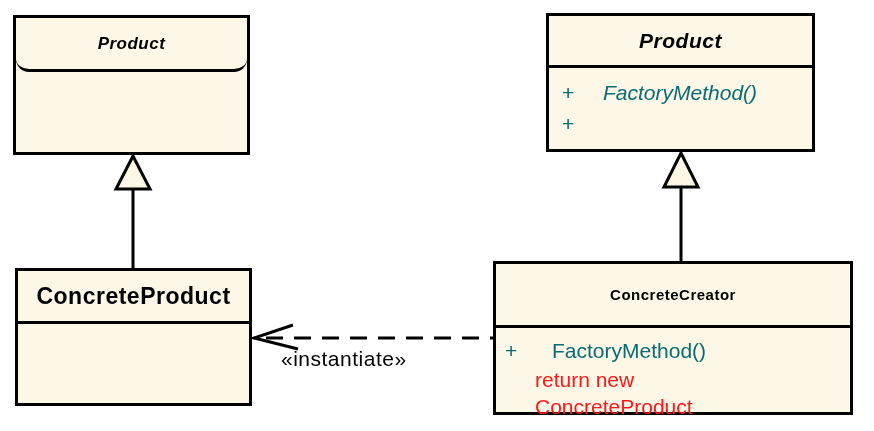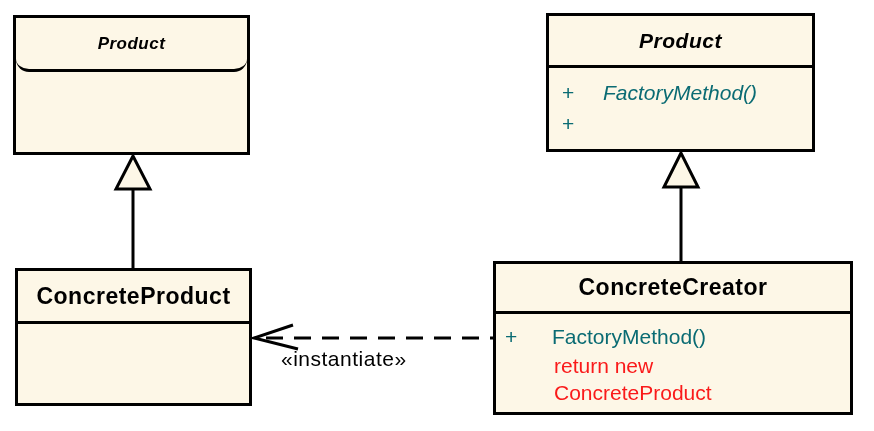--- a/index.html
+++ b/index.html
@@ -37,36 +37,36 @@
   #box-product { left: 13px; top: 15px; width: 237px; height: 140px; }
   #box-product .uml-title { height: 54px; font-size: 17px; border-radius: 13px; }
 
   #box-creator { left: 546px; top: 13px; width: 269px; height: 139px; }
   #box-creator .uml-title { height: 52px; font-size: 21px; }
 
   #box-concrete-product { left: 15px; top: 268px; width: 237px; height: 138px; }
   #box-concrete-product .uml-title { height: 53px; font-size: 23px; }
 
   #box-concrete-creator { left: 493px; top: 261px; width: 360px; height: 154px; }
-  #box-concrete-creator .uml-title { height: 50px; font-size: 23px; }
+  #box-concrete-creator .uml-title { height: 64px; font-size: 15px; }
 
   .methods {
     padding-top: 9px;
     font-size: 21px;
     color: var(--method-text, #0A6B73);
   }
   .method-row { display: flex; line-height: 31px; padding-left: 13px; }
   .vis { width: 41px; flex: 0 0 auto; }
 
   #box-concrete-creator .methods { padding-top: 8px; }
   #box-concrete-creator .method-row { padding-left: 9px; line-height: 30px; }
   #box-concrete-creator .vis { width: 47px; }
 
   .note-line {
-    padding-left: 58px;
+    padding-left: 39px;
     font-size: 21px;
     line-height: 27px;
     color: var(--note-text, #FA1A1A);
   }
 
   .instantiate-label {
     position: absolute;
     left: 281px;
     top: 347px;
     font-size: 21px;

